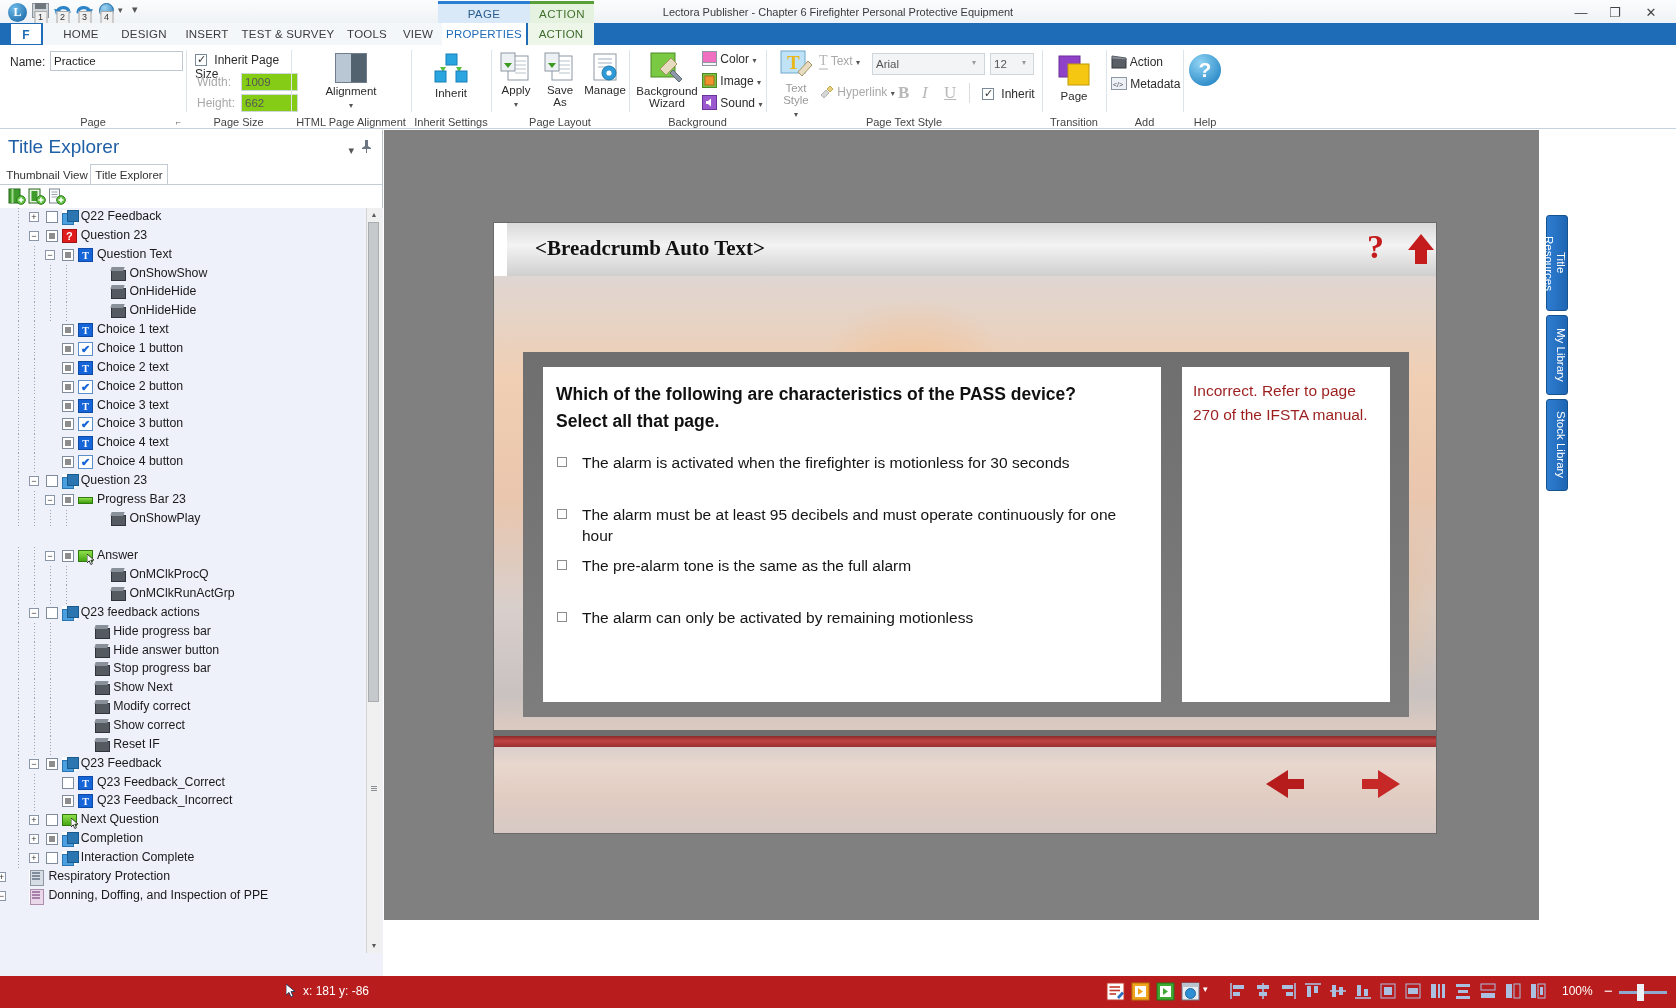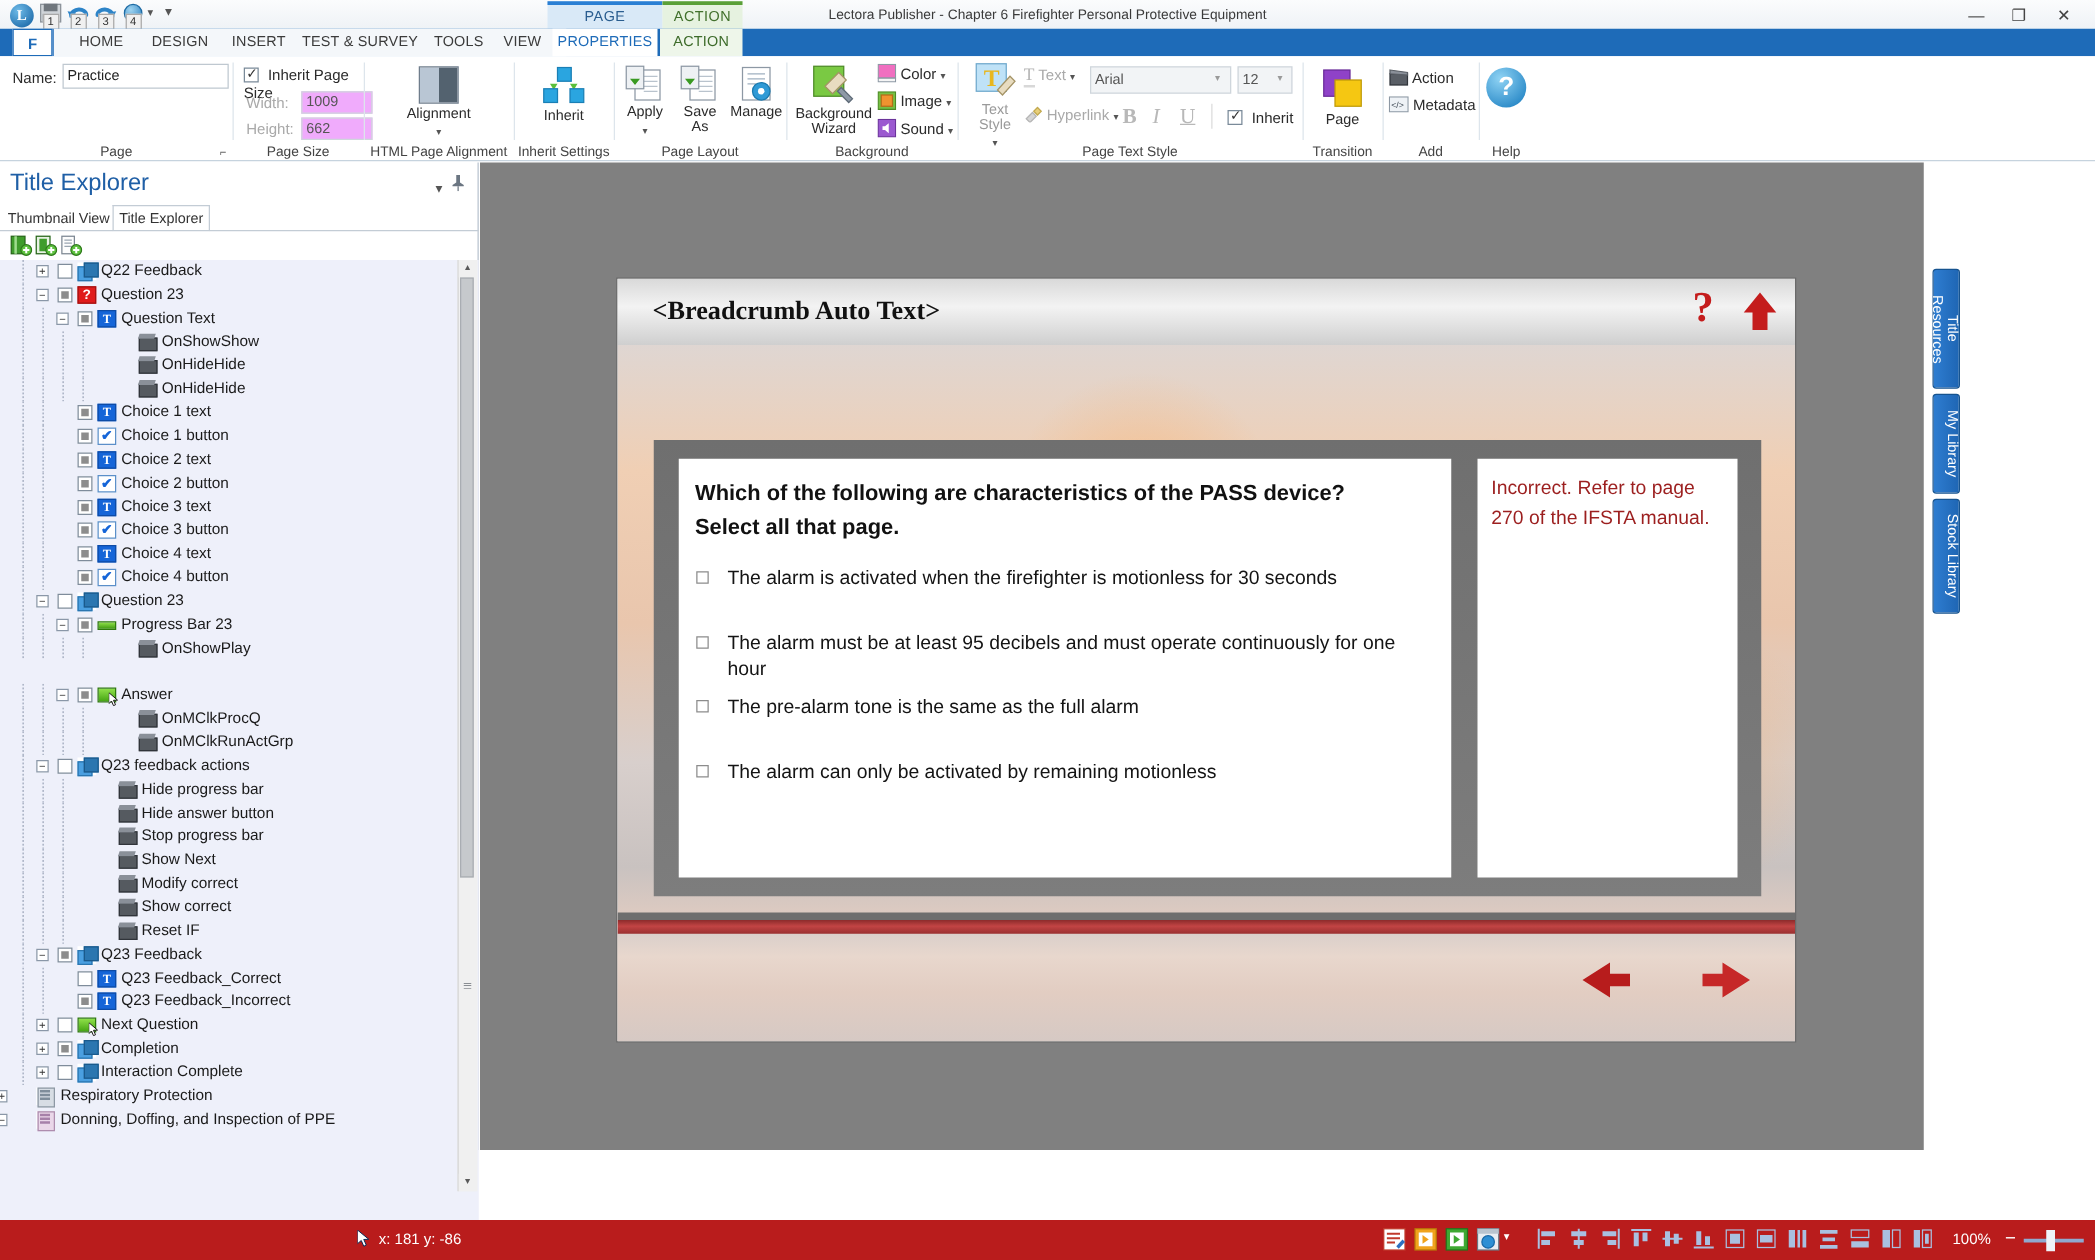--- a/index.html
+++ b/index.html
@@ -100,21 +100,21 @@
   }
   .rsep {
     position:absolute; top:5px; width:1px; height:62px; background:#dde5ec;
   }
   .lbl { font-size:12px; color:#2b2b2b; }
   .lbl-dim { font-size:12px; color:#a9a9a9; }
   .tbox {
     border:1px solid #bfc8d0; background:#ffffff; height:18px;
     font-size:11.5px; padding:0 3px; line-height:17px; color:#222;
   }
-  .tbox-dim { background:#f0abfc; color:#555; border:1px solid #cfd6dc; }
+  .tbox-dim { background:#84cc16; color:#555; border:1px solid #cfd6dc; }
   .cbx {
     display:inline-block; width:12px; height:12px; border:1px solid #7a8a99;
     background:#fff; vertical-align:-2px; margin-right:4px; position:relative;
   }
   .cbx.checked:after {
     content:"✓"; position:absolute; left:1px; top:-3px;
     font-size:11px; color:#333; line-height:14px;
   }
   .bigbtn { position:absolute; text-align:center; cursor:default; }
   .bigbtn .cap { font-size:11.5px; color:#2b2b2b; line-height:12px; display:block; }
@@ -221,21 +221,21 @@
   #stage-bg {
     position:absolute; left:0; top:53px; width:942px; height:557px;
     background:
       radial-gradient(ellipse 120px 200px at 190px 230px, rgba(255,150,60,.55), rgba(255,150,60,0) 70%),
       radial-gradient(ellipse 100px 180px at 700px 200px, rgba(255,140,50,.6), rgba(255,140,50,0) 70%),
       radial-gradient(ellipse 150px 140px at 420px 120px, rgba(255,170,90,.45), rgba(255,170,90,0) 70%),
       radial-gradient(ellipse 180px 150px at 850px 330px, rgba(255,160,70,.35), rgba(255,160,70,0) 70%),
       linear-gradient(180deg,#dfd6d2 0%, #f0cfb4 18%, #e9c6ad 40%, #d8cfcc 60%, #c9c2c0 75%, #efd2c2 88%, #e0cfc6 100%);
   }
   #stage-header {
-    position:absolute; left:0; top:0; width:1002px; height:53px;
+    position:absolute; left:13px; top:0; width:1002px; height:53px;
     background:linear-gradient(180deg,#d9d9d9 0%, #f3f3f3 42%, #cfcfcf 100%);
   }
   #breadcrumb {
     position:absolute; left:28px; top:13px;
     font-family:"Liberation Serif", serif; font-weight:bold;
     font-size:21px; color:#111;
   }
   .hdr-icon { position:absolute; color:#c41c1c; }
   #stage-footer {
     position:absolute; left:0; top:513px; width:942px; height:97px;

